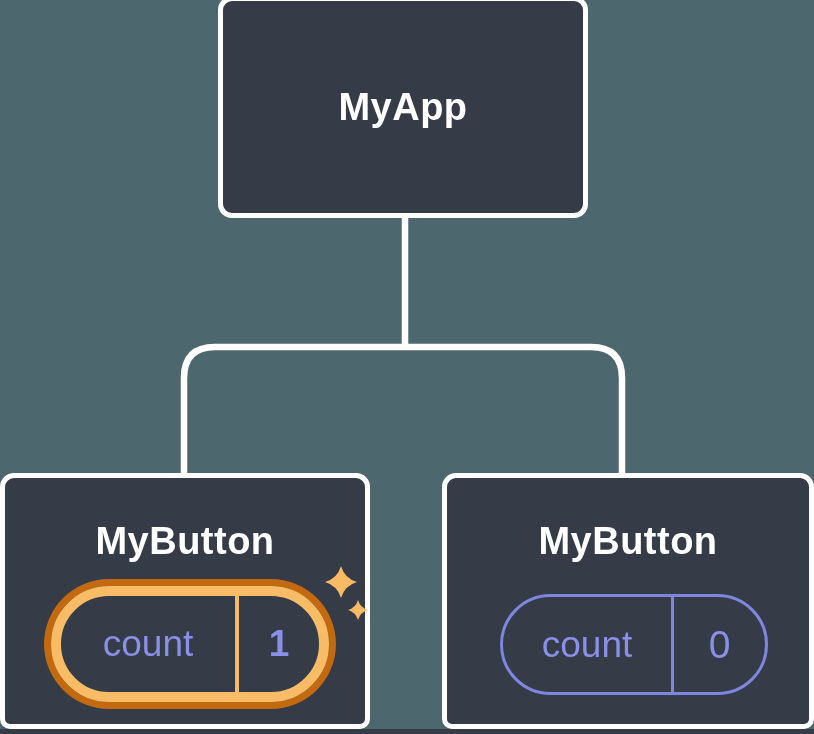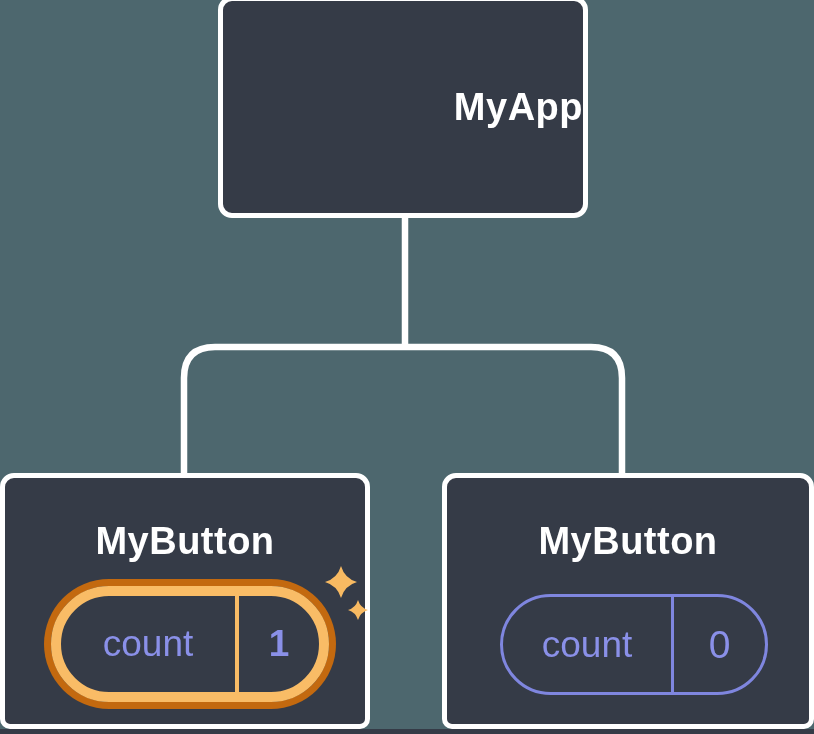--- a/index.html
+++ b/index.html
@@ -11,21 +11,21 @@
   .connectors{position:absolute;left:0;top:0;z-index:0;}
   .node{
     position:absolute;box-sizing:border-box;
     background:#353B47;border:5px solid #FFFFFF;border-radius:14px;
     z-index:2;
   }
   .node-root{
     left:218px;top:-4px;width:370px;height:222px;
     display:flex;align-items:center;justify-content:center;
   }
-  .node-root .node-title{position:static;text-align:right;}
+  .node-root .node-title{position:static;}
   .node-child-left{left:0px;top:473px;width:370px;height:256px;border-bottom-left-radius:10px;border-bottom-right-radius:10px;}
   .node-child-right{left:442px;top:473px;width:372px;height:256px;border-bottom-left-radius:10px;border-bottom-right-radius:10px;}
   .node-title{
     position:absolute;top:42px;left:0;width:100%;text-align:center;
     color:#FFFFFF;font-size:38px;font-weight:600;letter-spacing:.5px;
   }
   
   .pill-highlight{
     position:absolute;left:46px;top:108px;width:278px;height:116px;
     box-sizing:border-box;border:10px solid #F9BC66;border-radius:999px;

